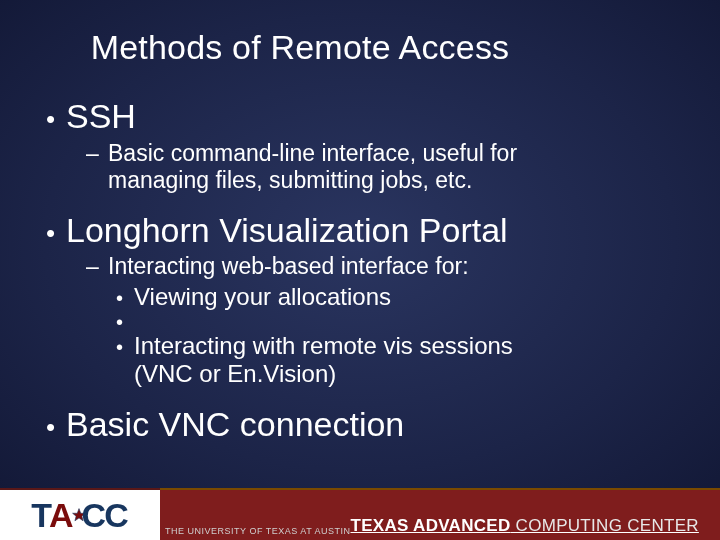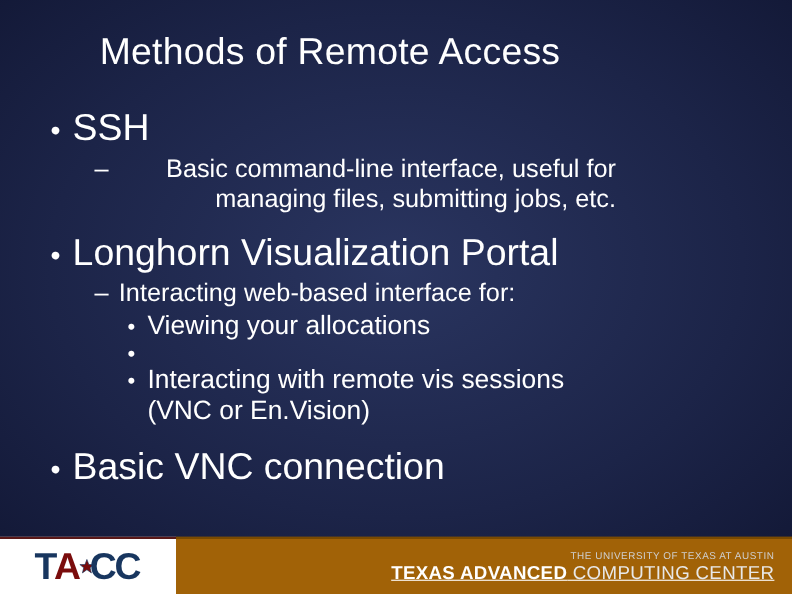--- a/index.html
+++ b/index.html
@@ -34,21 +34,21 @@
   .bullet-dot {
     width: 20px; flex: 0 0 20px;
     font-size: 26px; line-height: 1;
   }
   .l1-text { font-size: 34px; line-height: 1.25; }
 
   ul.l2 { list-style: none; margin: 2px 0 14px 40px; }
   ul.l2 > li { margin-bottom: 2px; }
   .l2-row { display: flex; align-items: baseline; }
   .dash { width: 22px; flex: 0 0 22px; font-size: 23px; }
-  .l2-text { font-size: 23px; line-height: 1.2; text-align: right; }
+  .l2-text { font-size: 23px; line-height: 1.2; }
 
   ul.l3 { list-style: none; margin: 2px 0 6px 30px; }
   ul.l3 > li { margin-bottom: 0px; }
   .l3-row { display: flex; align-items: baseline; }
   .bullet-sm { width: 18px; flex: 0 0 18px; font-size: 20px; line-height: 1; }
   .l3-text { font-size: 24px; line-height: 1.2; }
 
   
   .footer {
     position: absolute;
@@ -76,24 +76,24 @@
   }
   .tacc-a { color: #7a0c0c; font-weight: 900; font-size: 34px; margin-left: -2px; }
   .tacc-c1 { color: #18365f; font-weight: 900; font-size: 34px; margin-left: -2px; }
   .tacc-c2 { color: #18365f; font-weight: 900; font-size: 34px; margin-left: -2px; }
   .star {
     width: 14px; height: 14px; margin: 0 -2px 0 -2px;
     align-self: center;
   }
   .footer-right {
     flex: 1;
-    background: #a16207;
+    background: #7f1d1d;
     border-top: 2px solid #7a4a00;
     display: flex;
-    flex-direction: column;
+    flex-direction: row;
     justify-content: center;
     align-items: flex-end;
     padding: 4px 16px 4px 0;
   }
   .ut-line {
     font-size: 9px;
     letter-spacing: 0.5px;
     color: #cfcfcf;
     font-weight: 400;
   }

